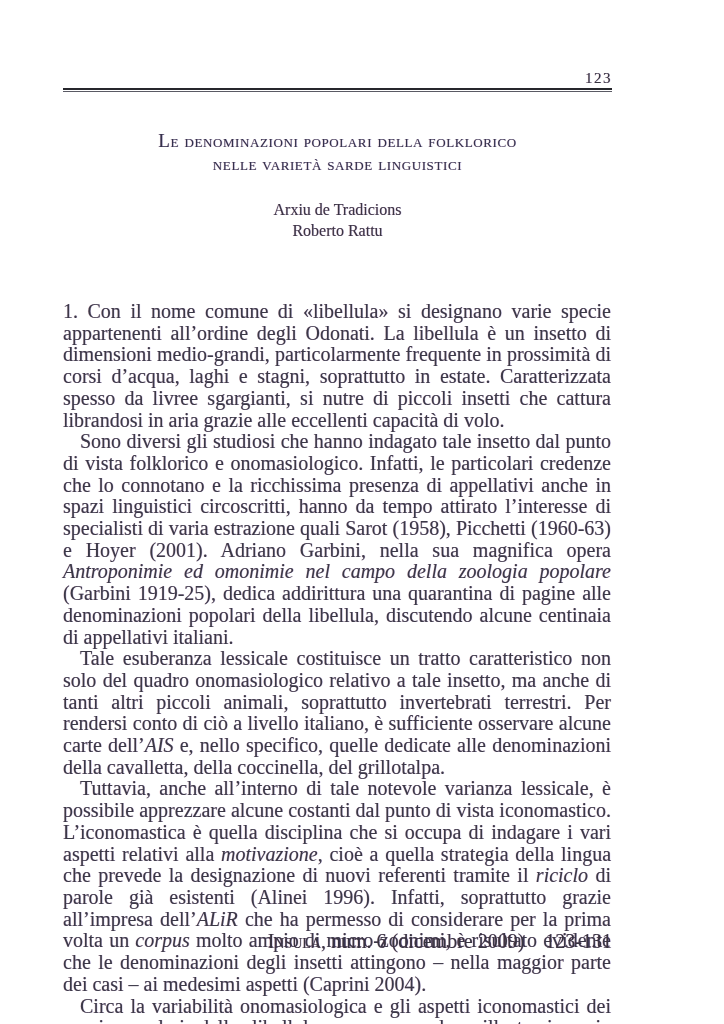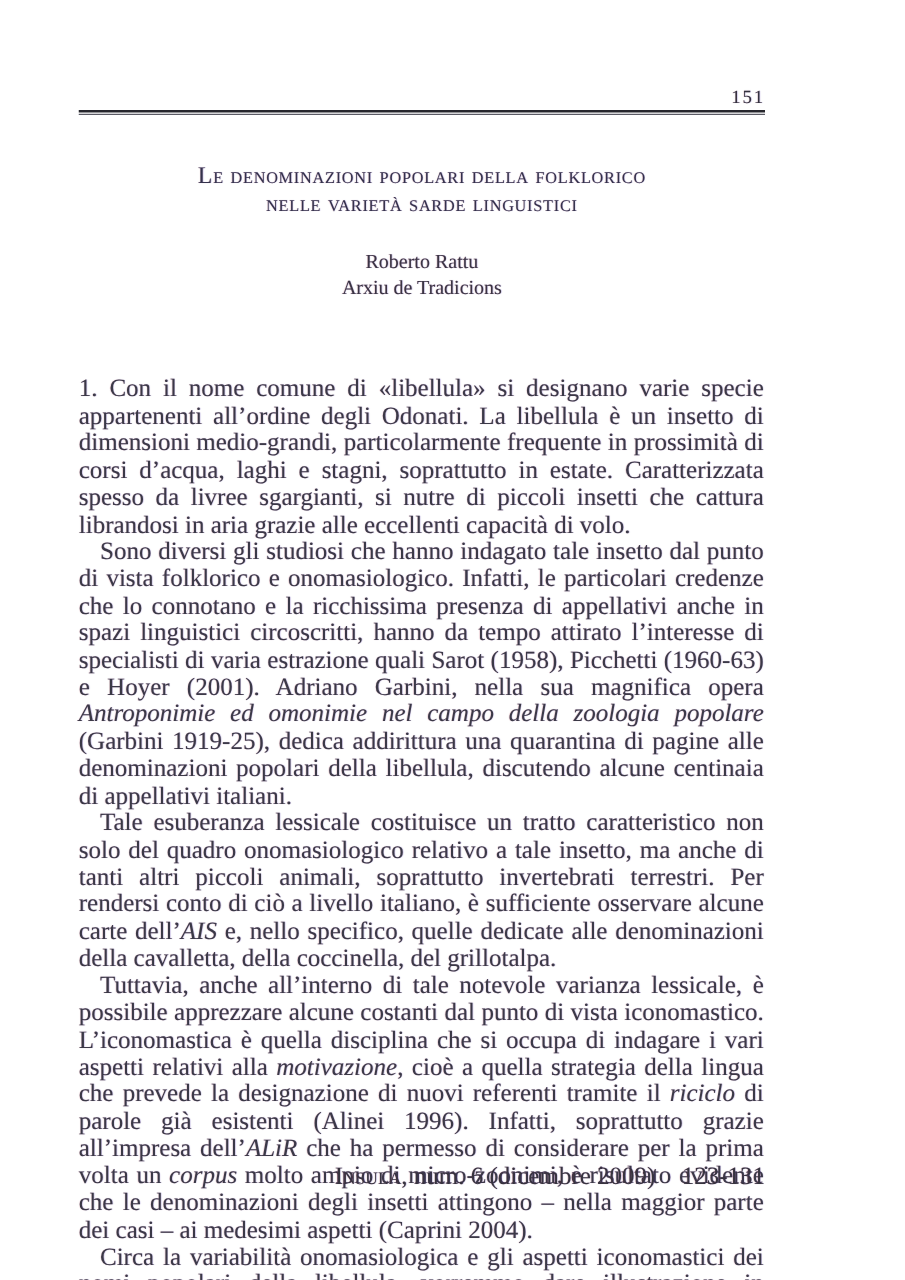--- a/index.html
+++ b/index.html
@@ -72,32 +72,32 @@
     color: #37343f;
   }
   .footer .journal-name { font-variant: small-caps; }
   .footer .page-range { margin-left: 16px; }
 </style>
 </head>
 <body>
 
 <div class="page" style="background: rgb(255, 255, 255); color: rgb(59, 57, 71);">
 
-  <div class="pagenum txt">151</div>
+  <div class="pagenum txt">123</div>
 
   <div class="rule"></div>
 
   <div class="title-block">
     <div class="txt">Le denominazioni popolari della folklorico</div>
     <div class="txt">nelle varietà sarde linguistici</div>
   </div>
 
   <div class="author-block">
+    <div class="txt">Arxiu de Tradicions</div>
     <div class="txt">Roberto Rattu</div>
-    <div class="txt">Arxiu de Tradicions</div>
   </div>
 
   <div class="body-text">
       <p class=""><span>1. Con il nome comune di «libellula» si designano varie specie appartenenti all’ordine degli Odonati. La libellula è un insetto di dimensioni medio-grandi, particolarmente frequente in prossimità di corsi d’acqua, laghi e stagni, soprattutto in estate. Caratterizzata spesso da livree sgargianti, si nutre di piccoli insetti che cattura librandosi in aria grazie alle eccellenti capacità di volo.</span></p>
       <p class="indent"><span>Sono diversi gli studiosi che hanno indagato tale insetto dal punto di vista folklorico e onomasiologico. Infatti, le particolari credenze che lo connotano e la ricchissima presenza di appellativi anche in spazi linguistici circoscritti, hanno da tempo attirato l’interesse di specialisti di varia estrazione quali Sarot (1958), Picchetti (1960-63) e Hoyer (2001). Adriano Garbini, nella sua magnifica opera </span><em>Antroponimie ed omonimie nel campo della zoologia popolare</em><span> (Garbini 1919-25), dedica addirittura una quarantina di pagine alle denominazioni popolari della libellula, discutendo alcune centinaia di appellativi italiani.</span></p>
       <p class="indent"><span>Tale esuberanza lessicale costituisce un tratto caratteristico non solo del quadro onomasiologico relativo a tale insetto, ma anche di tanti altri piccoli animali, soprattutto invertebrati terrestri. Per rendersi conto di ciò a livello italiano, è sufficiente osservare alcune carte dell’</span><em>AIS</em><span> e, nello specifico, quelle dedicate alle denominazioni della cavalletta, della coccinella, del grillotalpa.</span></p>
       <p class="indent"><span>Tuttavia, anche all’interno di tale notevole varianza lessicale, è possibile apprezzare alcune costanti dal punto di vista iconomastico. L’iconomastica è quella disciplina che si occupa di indagare i vari aspetti relativi alla </span><em>motivazione</em><span>, cioè a quella strategia della lingua che prevede la designazione di nuovi referenti tramite il </span><em>riciclo</em><span> di parole già esistenti (Alinei 1996). Infatti, soprattutto grazie all’impresa dell’</span><em>ALiR</em><span> che ha permesso di considerare per la prima volta un </span><em>corpus</em><span> molto ampio di micro-zoonimi, è risultato evidente che le denominazioni degli insetti attingono – nella maggior parte dei casi – ai medesimi aspetti (Caprini 2004).</span></p>
       <p class="indent"><span>Circa la variabilità onomasiologica e gli aspetti iconomastici dei nomi popolari della libellula, vorremmo dare illustrazione in relazione alle varietà sarde comprese all’interno del campidanese (Virdis 1988: 560). I dati presentati e discussi</span></p>
     </div>
 

